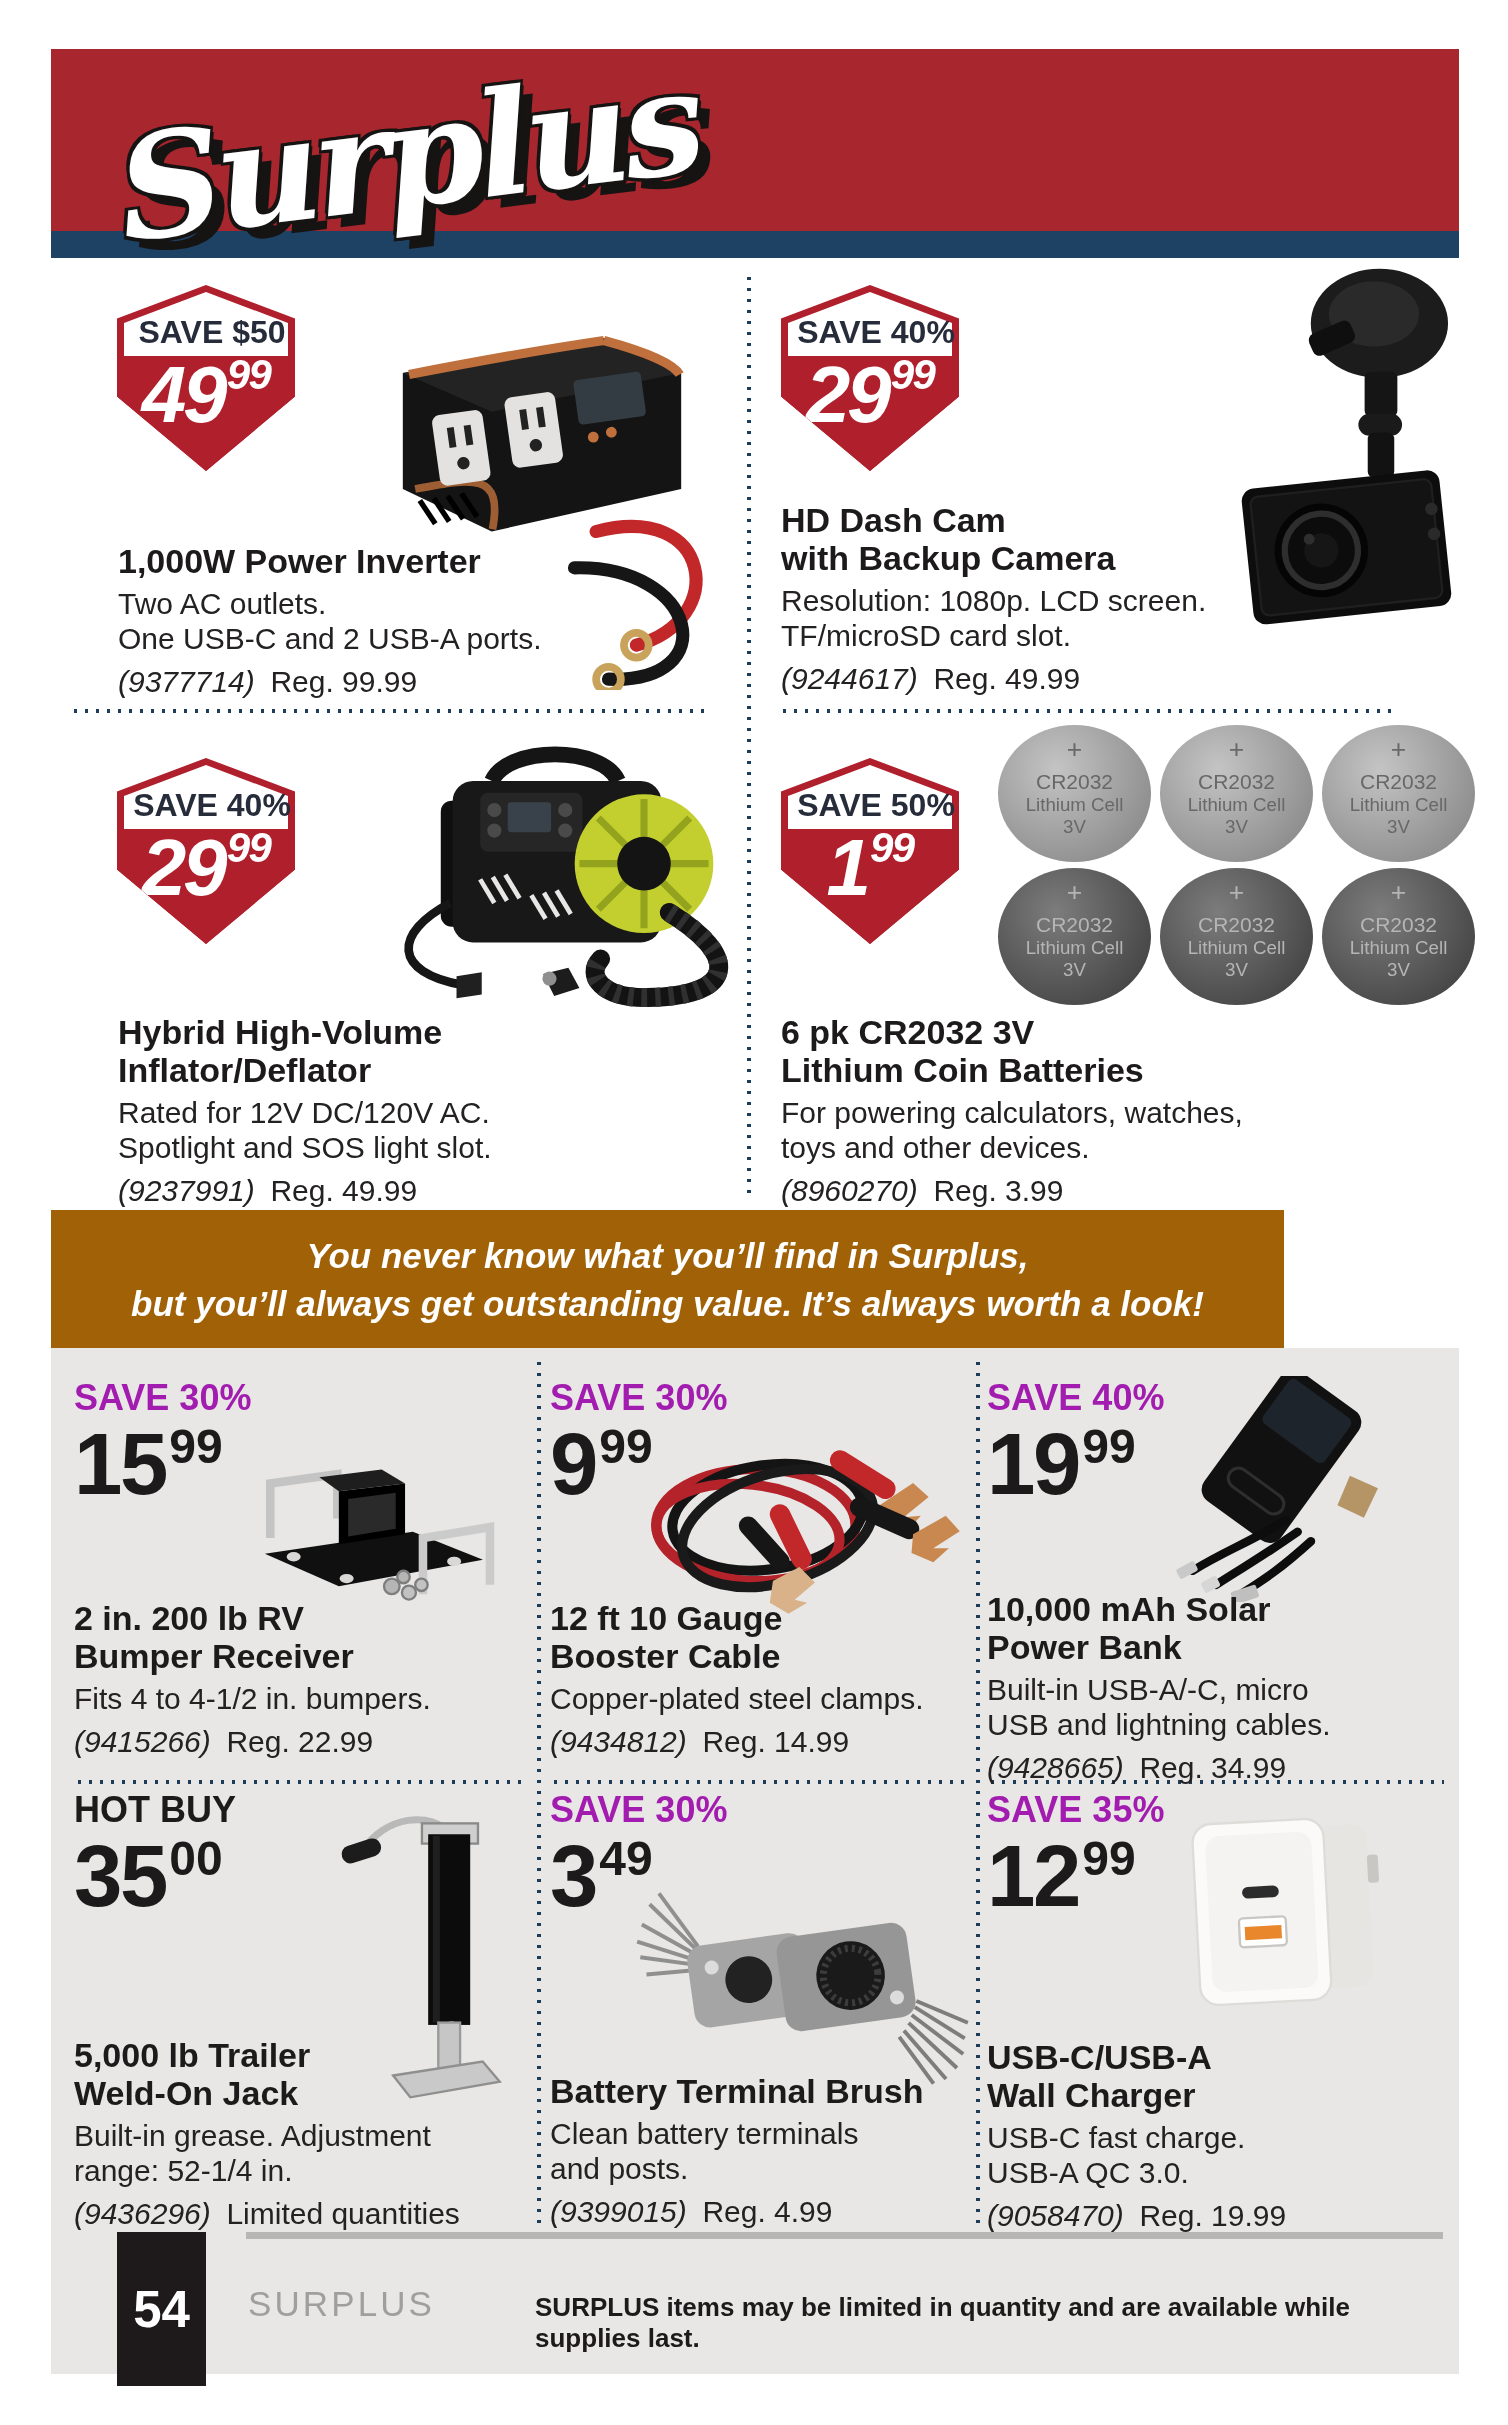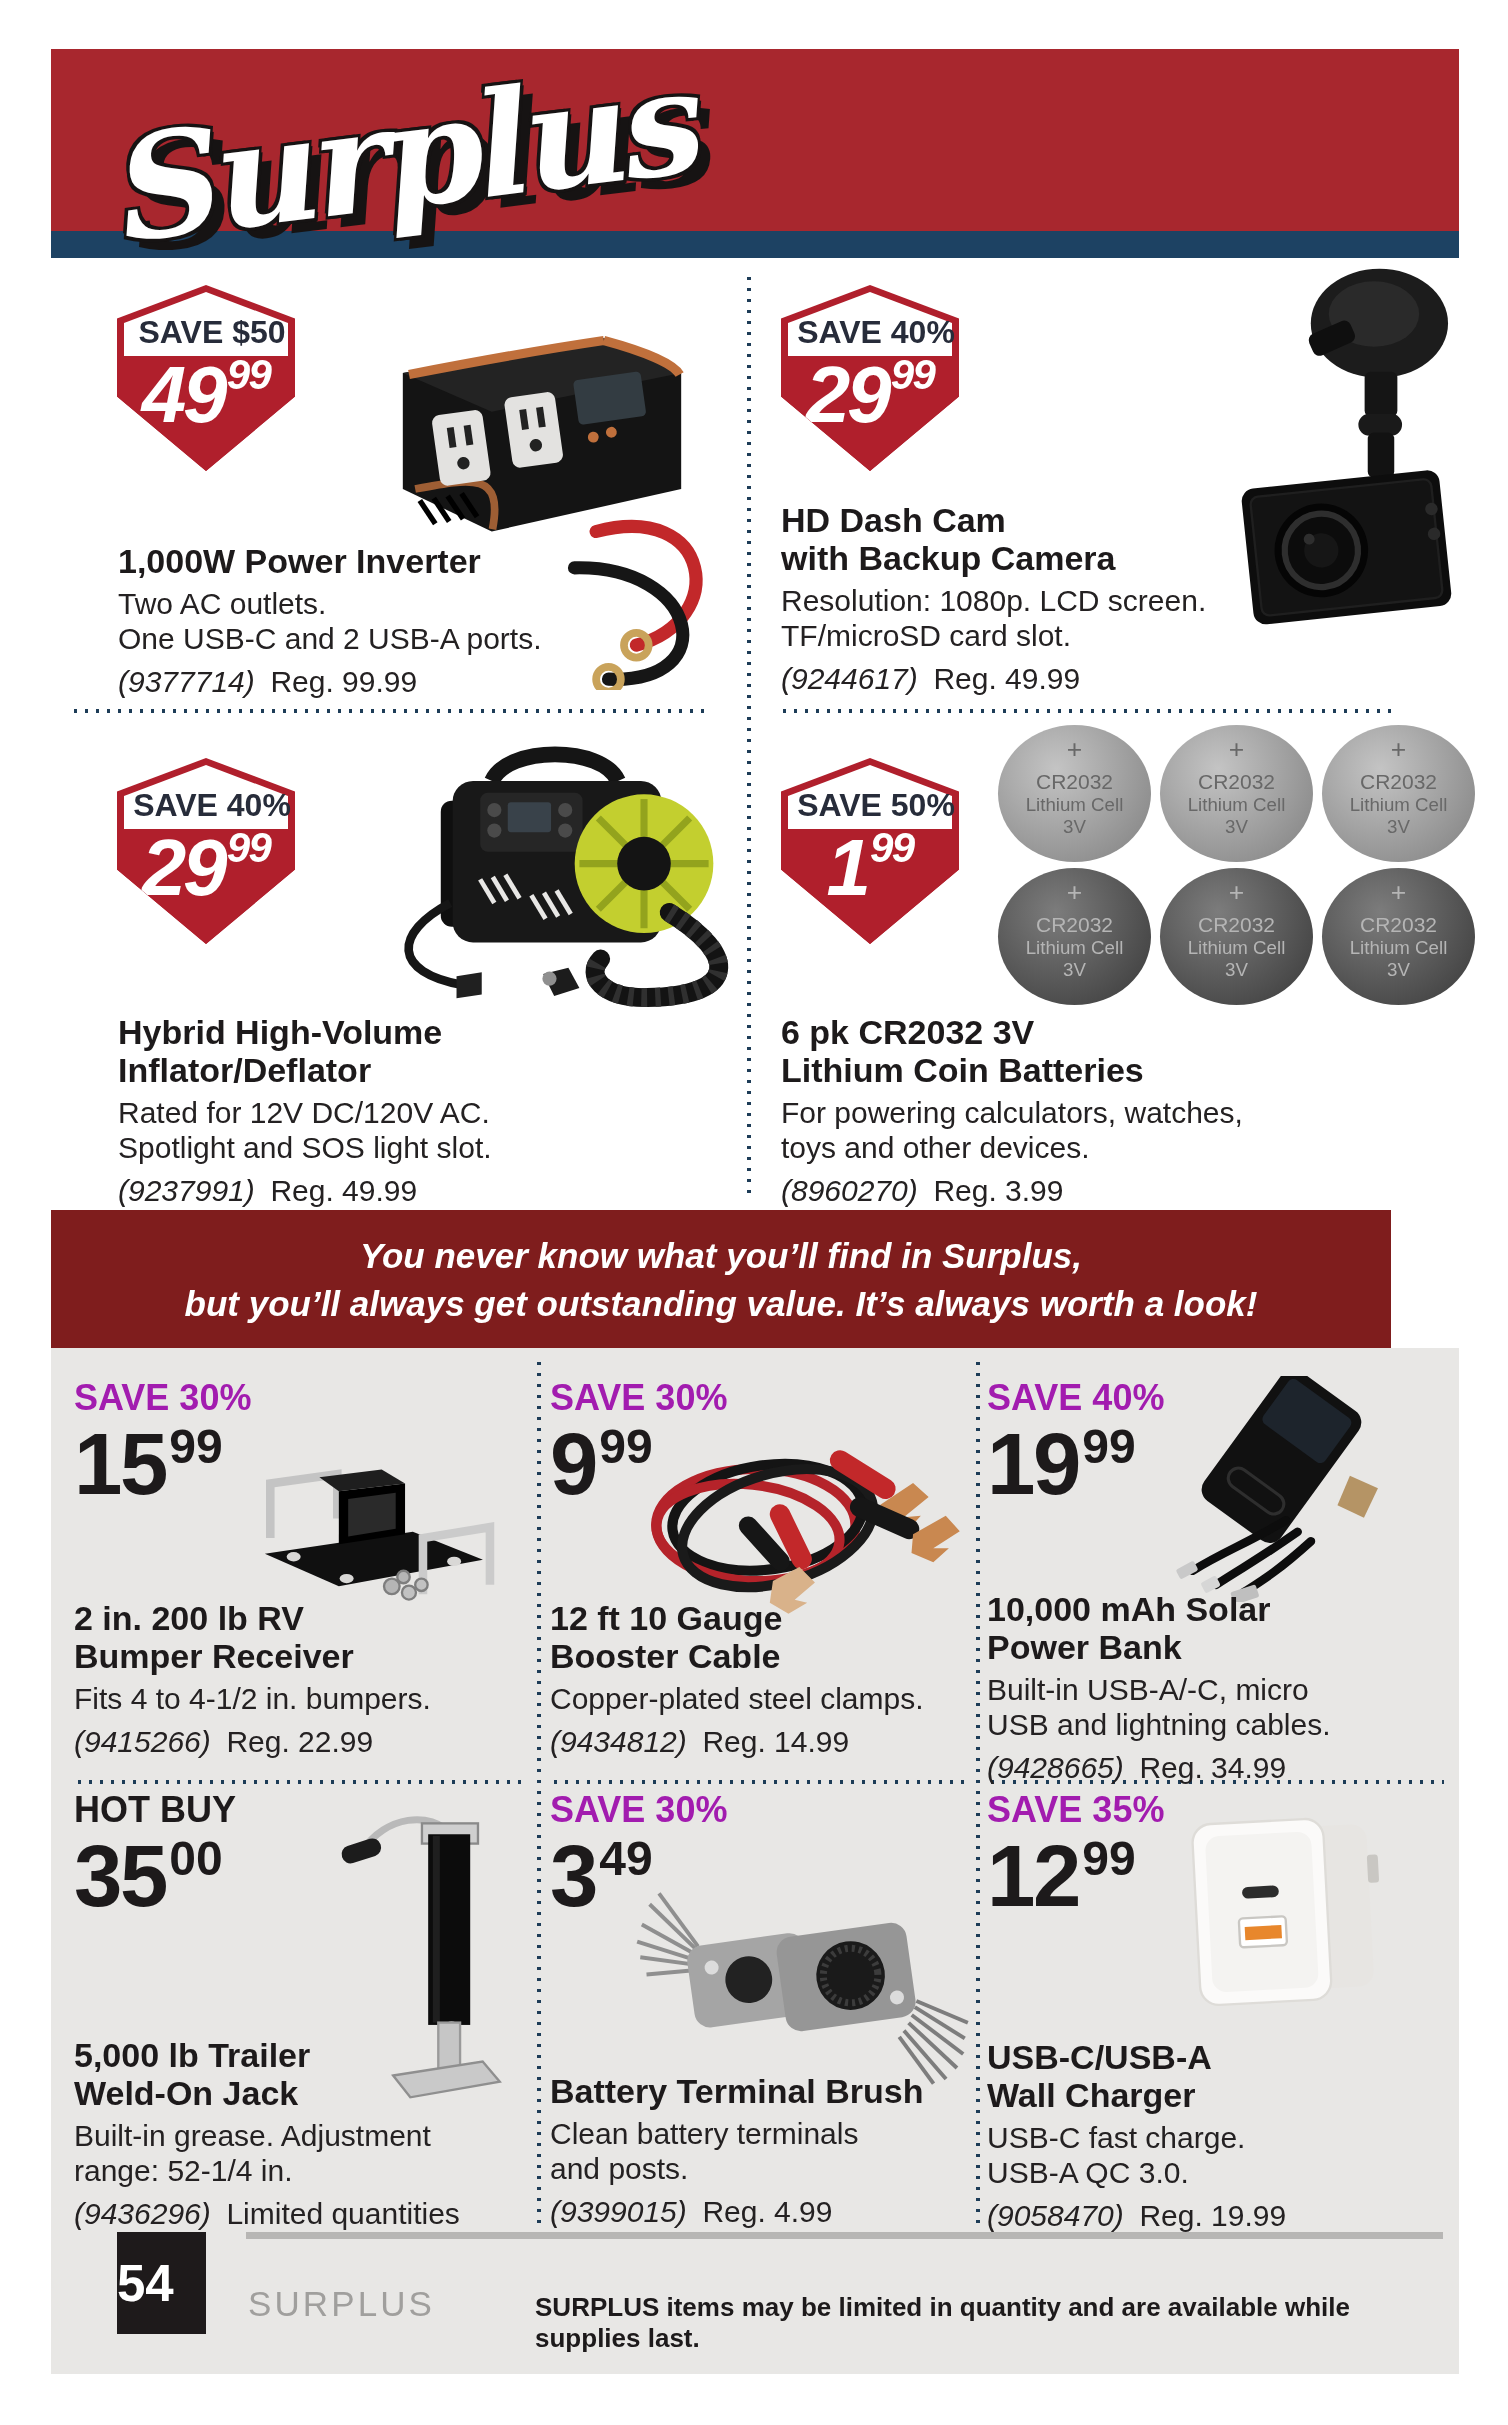--- a/index.html
+++ b/index.html
@@ -40,21 +40,21 @@
 
   
   .ptext{position:absolute;}
   .ptitle{font-weight:bold;font-size:34px;line-height:38px;color:#1d1a1b;}
   .pdesc{font-size:30px;line-height:35px;color:#242122;margin-top:5.5px;}
   .psku{font-size:30px;line-height:34px;color:#242122;margin-top:9px;}
   .psku .num{font-style:italic;}
   .psku .note{margin-left:15.6px;}
 
   
-  .quote{position:absolute;left:51px;top:1210px;width:1340px;height:139px;background:#7f1d1d;
+  .quote{position:absolute;left:51px;top:1210px;width:1233px;height:139px;background:#a16207;
          display:flex;flex-direction:column;align-items:center;justify-content:center;}
   .quote div{color:#fff;font-style:italic;font-weight:bold;font-size:35px;line-height:48px;}
 
   
   .graysec{position:absolute;left:51px;top:1348px;width:1408px;height:1026px;background:#e8e7e5;}
   .save{position:absolute;font-weight:bold;font-size:36px;line-height:39px;}
   .save.red{color:#a21caf;}
   .save.black{color:#1d1a1b;}
   .bigprice{position:absolute;font-weight:bold;color:#1d1a1b;line-height:1;}
   .bigprice .main{font-size:87px;letter-spacing:-2.3px;}
@@ -66,22 +66,22 @@
         align-items:center;justify-content:center;text-align:center;}
   .coin.light{background:radial-gradient(circle at 38% 32%,#c4c4c4,#8e8e8e 78%);color:#686868;}
   .coin.dark{background:radial-gradient(circle at 38% 32%,#7c7c7c,#474747 78%);color:#b5b5b5;}
   .coin .plus{position:absolute;top:9.4px;left:0;right:0;font-size:26.5px;font-weight:400;}
   .coin .l1{font-size:21px;margin-top:20px;}
   .coin .l2{font-size:18.7px;}
   .coin .l3{font-size:18.7px;}
 
   
   .rule{position:absolute;left:246px;top:2232px;width:1197px;height:7px;background:#b7b6b4;}
-  .pagebox{position:absolute;left:117px;top:2232px;width:89px;height:102px;background:#1e1a1b;
-           display:flex;align-items:center;}
+  .pagebox{position:absolute;left:117px;top:2232px;width:89px;height:154px;background:#1e1a1b;
+           display:flex;align-items:center;justify-content:center;}
   .pagebox span{color:#fff;font-weight:bold;font-size:51px;}
   .footrow{position:absolute;left:248px;top:2284px;width:1200px;display:flex;align-items:baseline;}
   .sectionlabel{font-size:35px;letter-spacing:3.1px;color:#a09f9d;}
   .disclaimer{font-size:26px;font-weight:bold;color:#1d1a1b;margin-left:100px;}
 
   .img{position:absolute;}
 </style>
 </head>
 <body>
 

